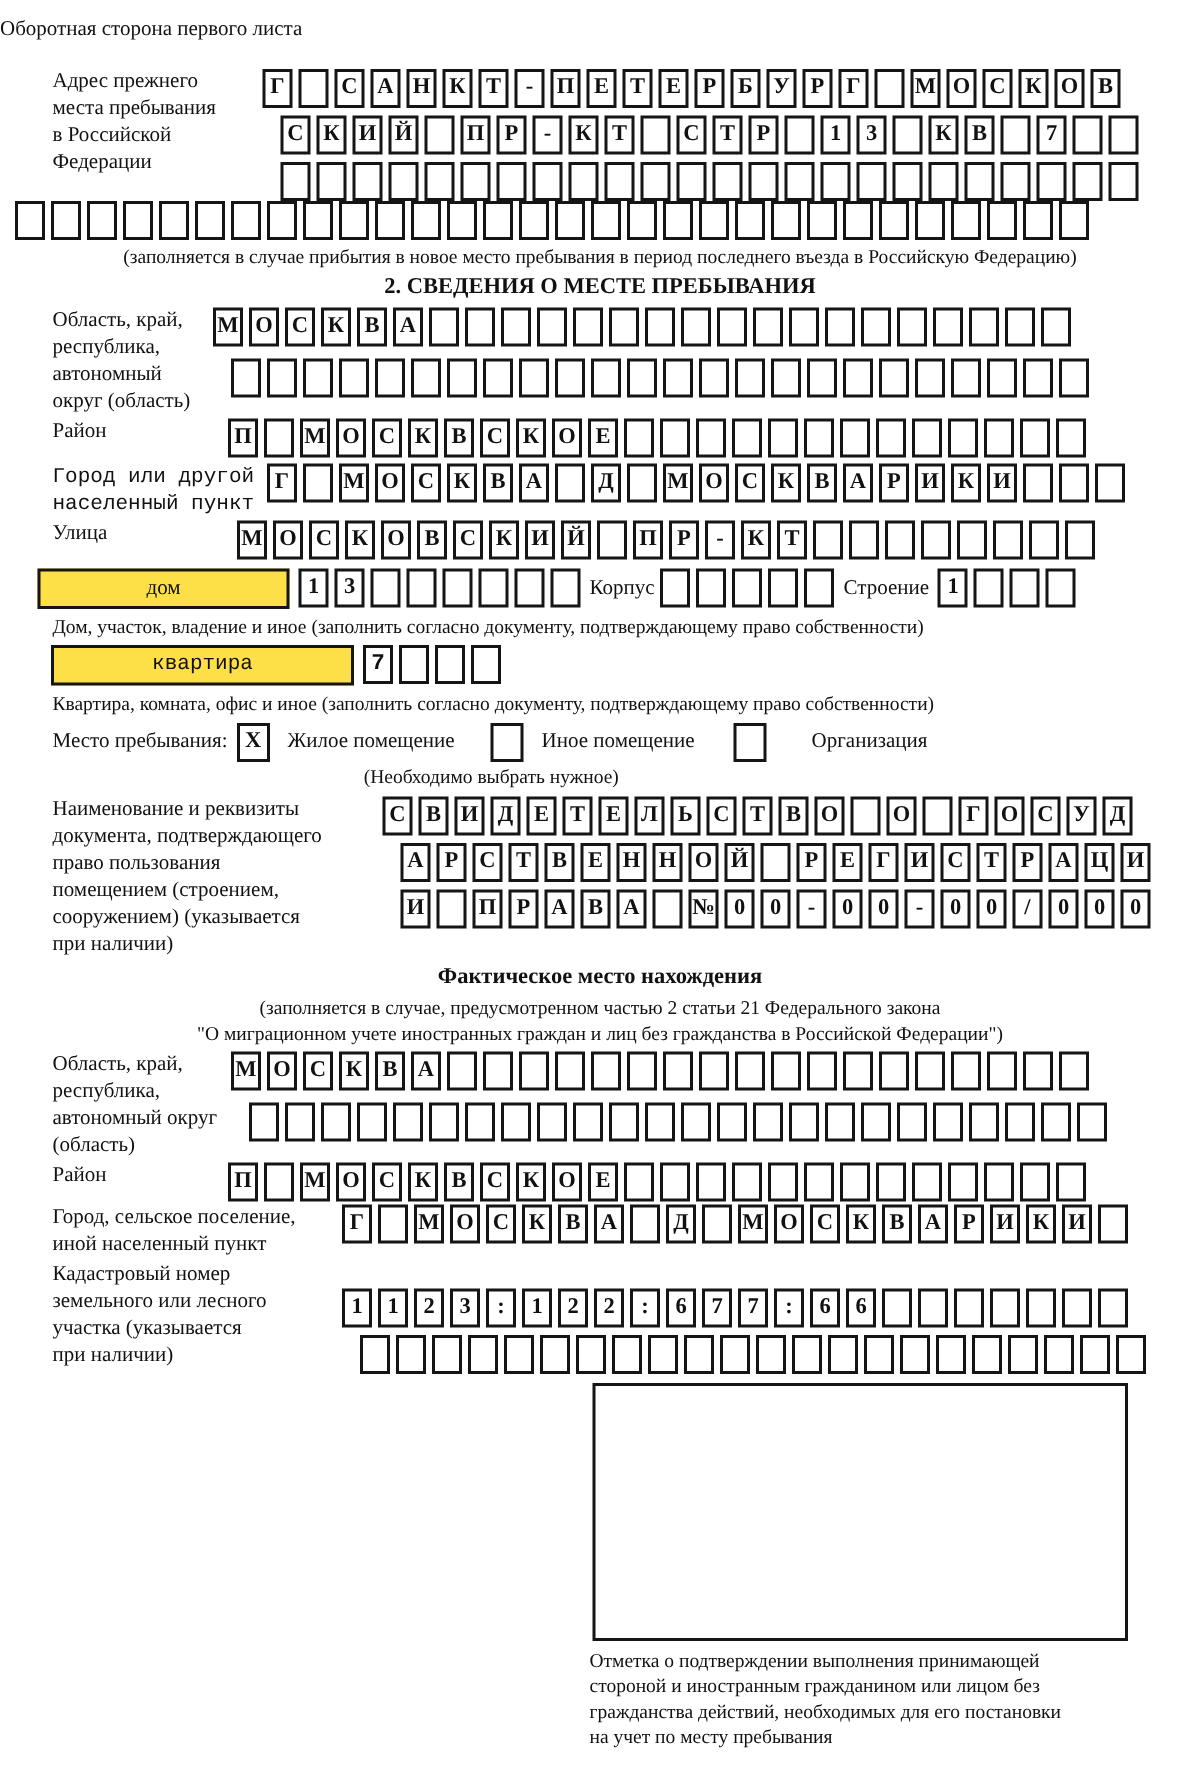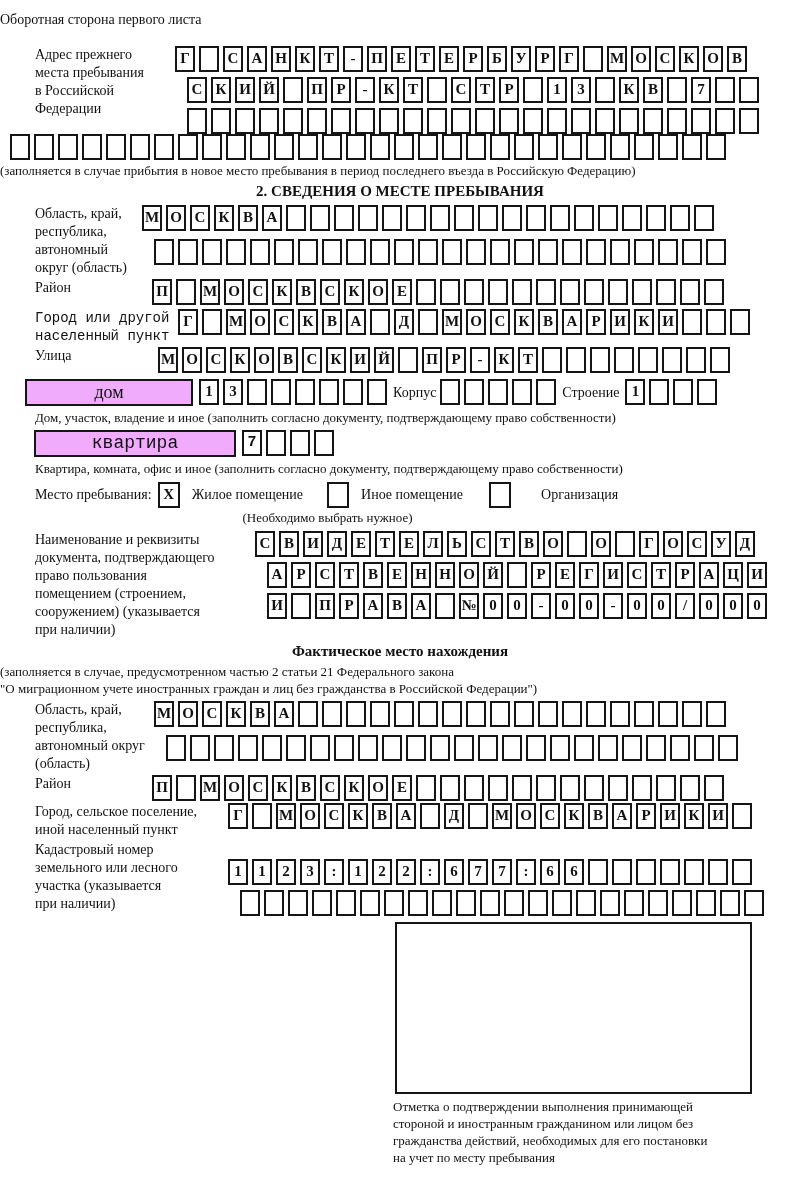--- a/index.html
+++ b/index.html
@@ -19,26 +19,26 @@
   .w119 { width: 119px; } .w193 { width: 193px; }
   .cellrow { white-space: nowrap; height: 26px; }
   .cellrow + .cellrow { margin-top: 5px; padding-left: 12px; }
   .gap8 { margin-top: 8px !important; }
   .cell {
     display: inline-block; width: 20px; height: 26px; border: 2px solid #151515;
     margin-right: 4px; text-align: center; font-weight: bold; font-size: 15px;
     line-height: 21px; vertical-align: top; background: #fff;
   }
   .fullrow { margin-left: 10px; margin-top: 0px; }
-  .caption { font-size: 13px; line-height: 17px; }
+  .caption { text-align: center; font-size: 13px; line-height: 17px; }
   .sec-title { text-align: center; font-weight: bold; font-size: 15px; margin-top: 4px; height: 20px; }
   .mt2 { margin-top: 2px; } .mt3 { margin-top: 3px; font-family: Liberation Mono, monospace; } .mt4 { margin-top: 4px; } .mt6 { margin-top: 6px; }
   .named-box {
     border: 2px solid #151515; height: 27px; line-height: 23px; text-align: center;
-    font-size: 18px; background: #f0abfc;
+    font-size: 14px; background: #fde047;
   }
   .house-box { width: 168px; margin-right: 6px; }
   .apt-box { width: 202px; margin-right: 6px; }
   .inline-label { line-height: 27px; white-space: nowrap; }
   .checkbox {
     display: inline-block; width: 22px; height: 26px; border: 2px solid #151515;
     text-align: center; font-weight: bold; font-size: 15px; line-height: 21px;
     vertical-align: middle; background: #fff;
   }
   .stay-row { margin-left: 35px; align-items: center; height: 26px; }

